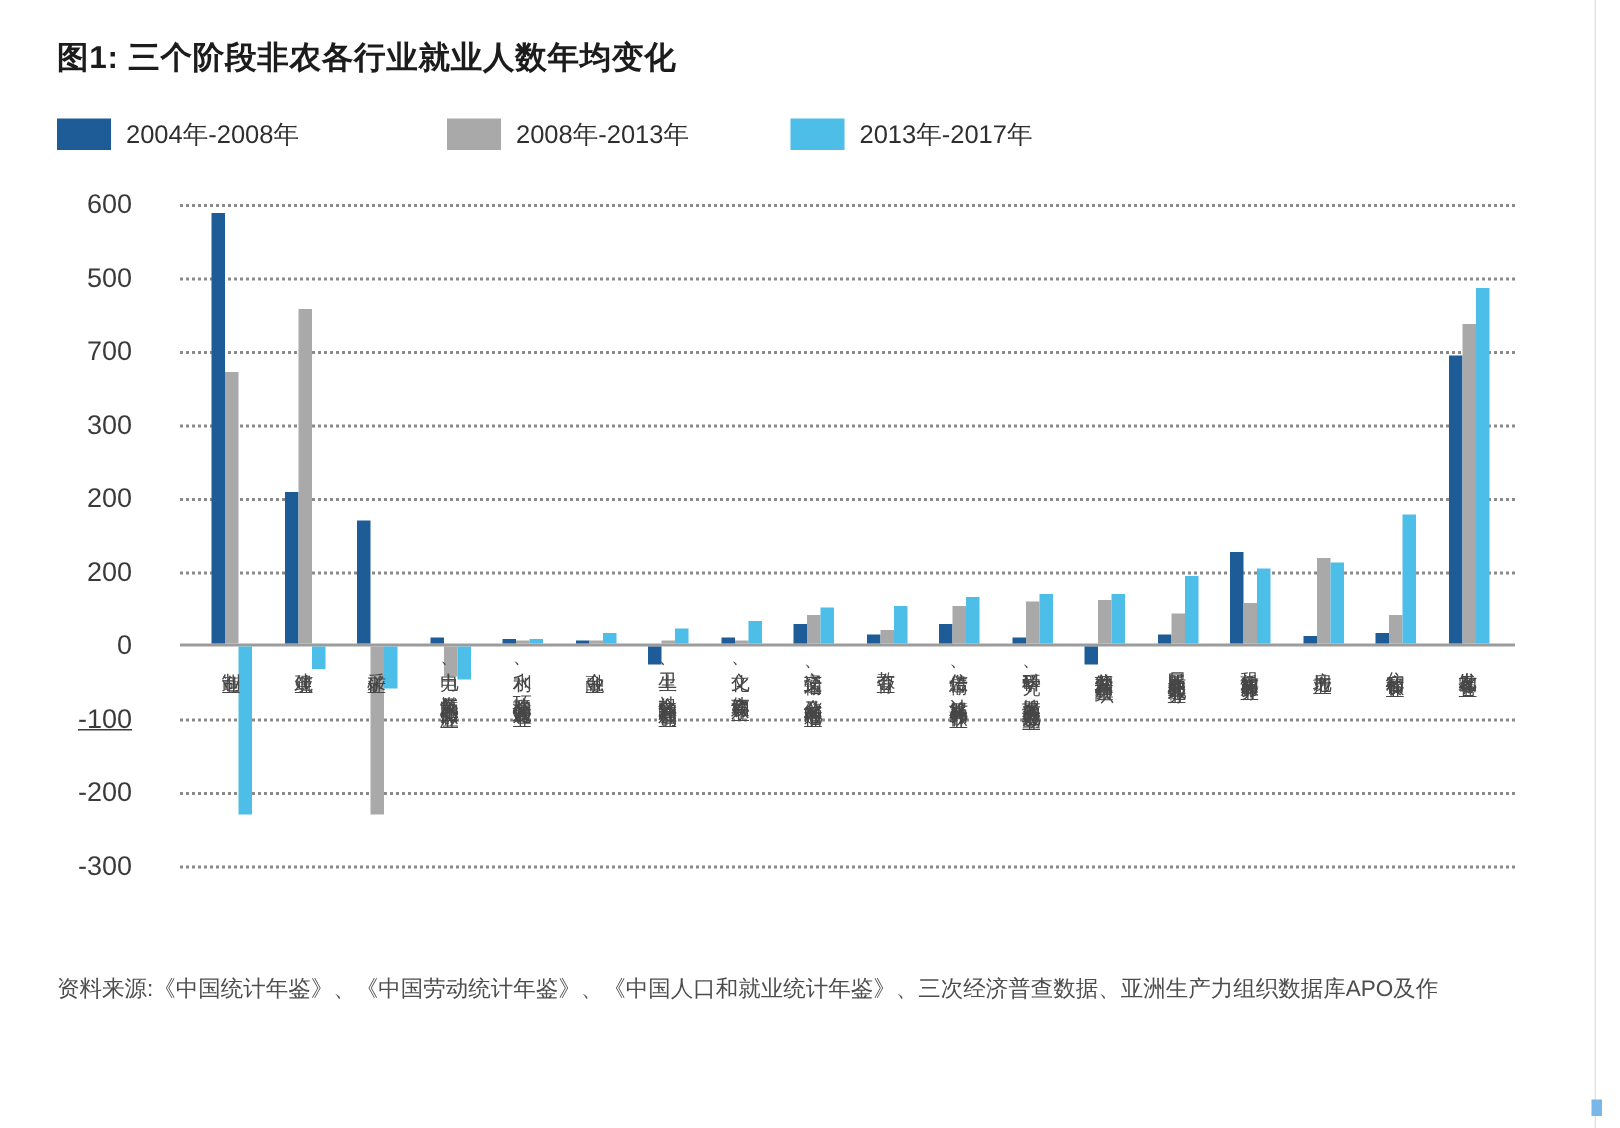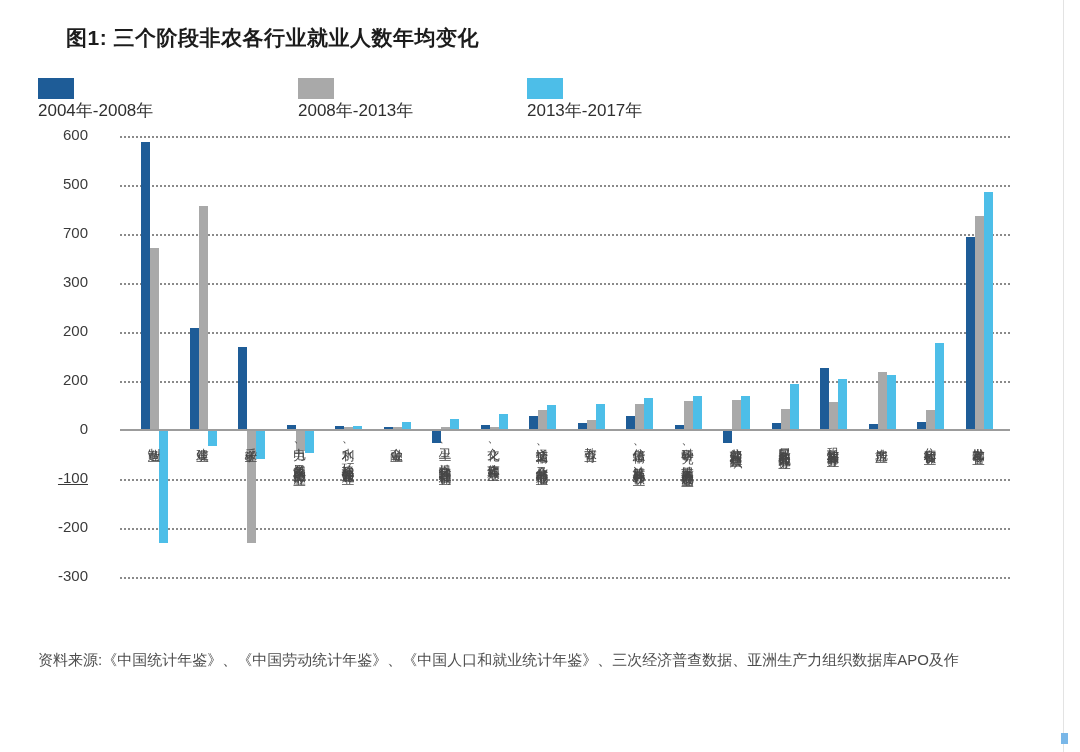--- a/index.html
+++ b/index.html
@@ -3,32 +3,32 @@
 <meta charset="utf-8">
 <style>
   html,body{margin:0;padding:0;}
   body{
     width:1080px;height:752px;position:relative;background:#ffffff;
     font-family:"Liberation Sans","DejaVu Sans",sans-serif;
     overflow:hidden;
   }
   .page-title{
     position:absolute;left:38px;top:24px;
-    font-size:21px;font-weight:bold;color:#1c1c1c;letter-spacing:.5px;margin-left:28px;
+    font-size:21px;font-weight:bold;color:#1c1c1c;letter-spacing:.5px;
   }
   .legend{position:absolute;left:38px;top:78px;width:1000px;height:26px;}
-  .legend-item{position:absolute;top:0;display:flex;flex-direction:column;}
+  .legend-item{position:absolute;top:0;display:flex;align-items:center;}
   .legend-swatch{display:inline-block;width:36px;height:21px;margin-right:10px;}
   .legend-label{font-size:17px;color:#2e2e2e;}
   .chart{position:absolute;left:0;top:0;width:1080px;height:752px;}
   .gridline{position:absolute;height:0;border-top:2px dotted #8a8a8a;}
   .axisline{position:absolute;height:2px;background:#9c9c9c;}
   .ytick{
     position:absolute;width:58px;text-align:right;
-    font-size:15px;color:#3a3a3a;
+    font-size:18px;color:#3a3a3a;
   }
   .bar{position:absolute;}
   .xlabel{
     position:absolute;
     writing-mode:vertical-rl;text-orientation:upright;
     font-size:12.5px;line-height:16px;letter-spacing:1px;color:#474747;
     height:215px;text-align:left;
   }
   .footer{position:absolute;left:38px;top:648px;font-size:15px;color:#4d4d4d;line-height:24px;}
   .footer-row2 .credit{margin-left:46px;}

